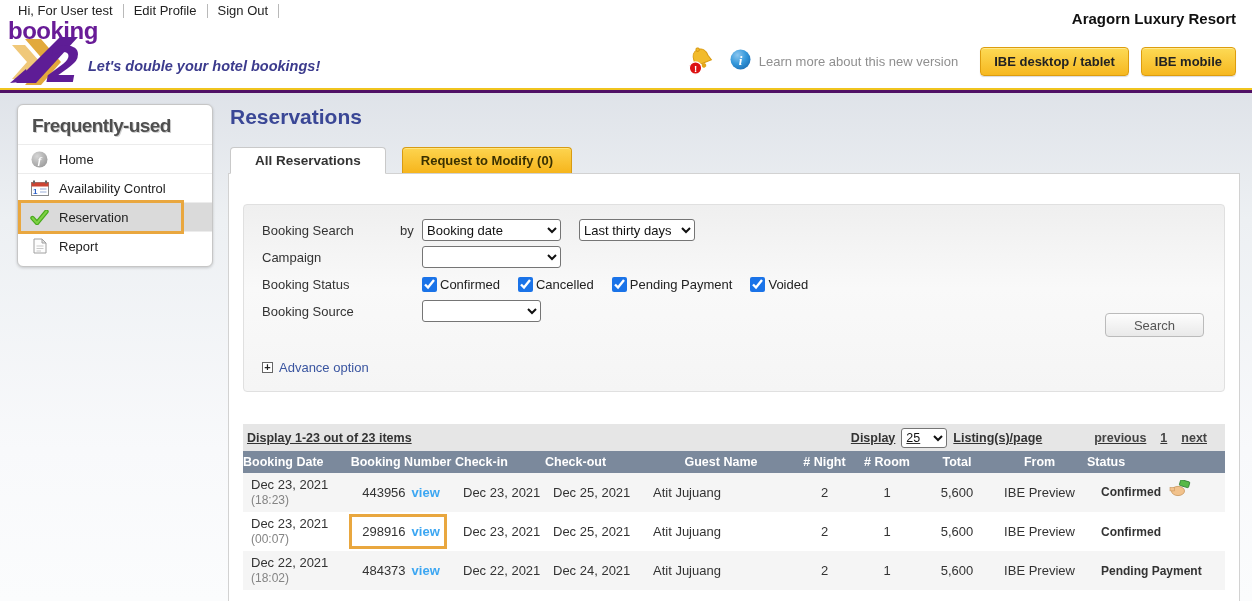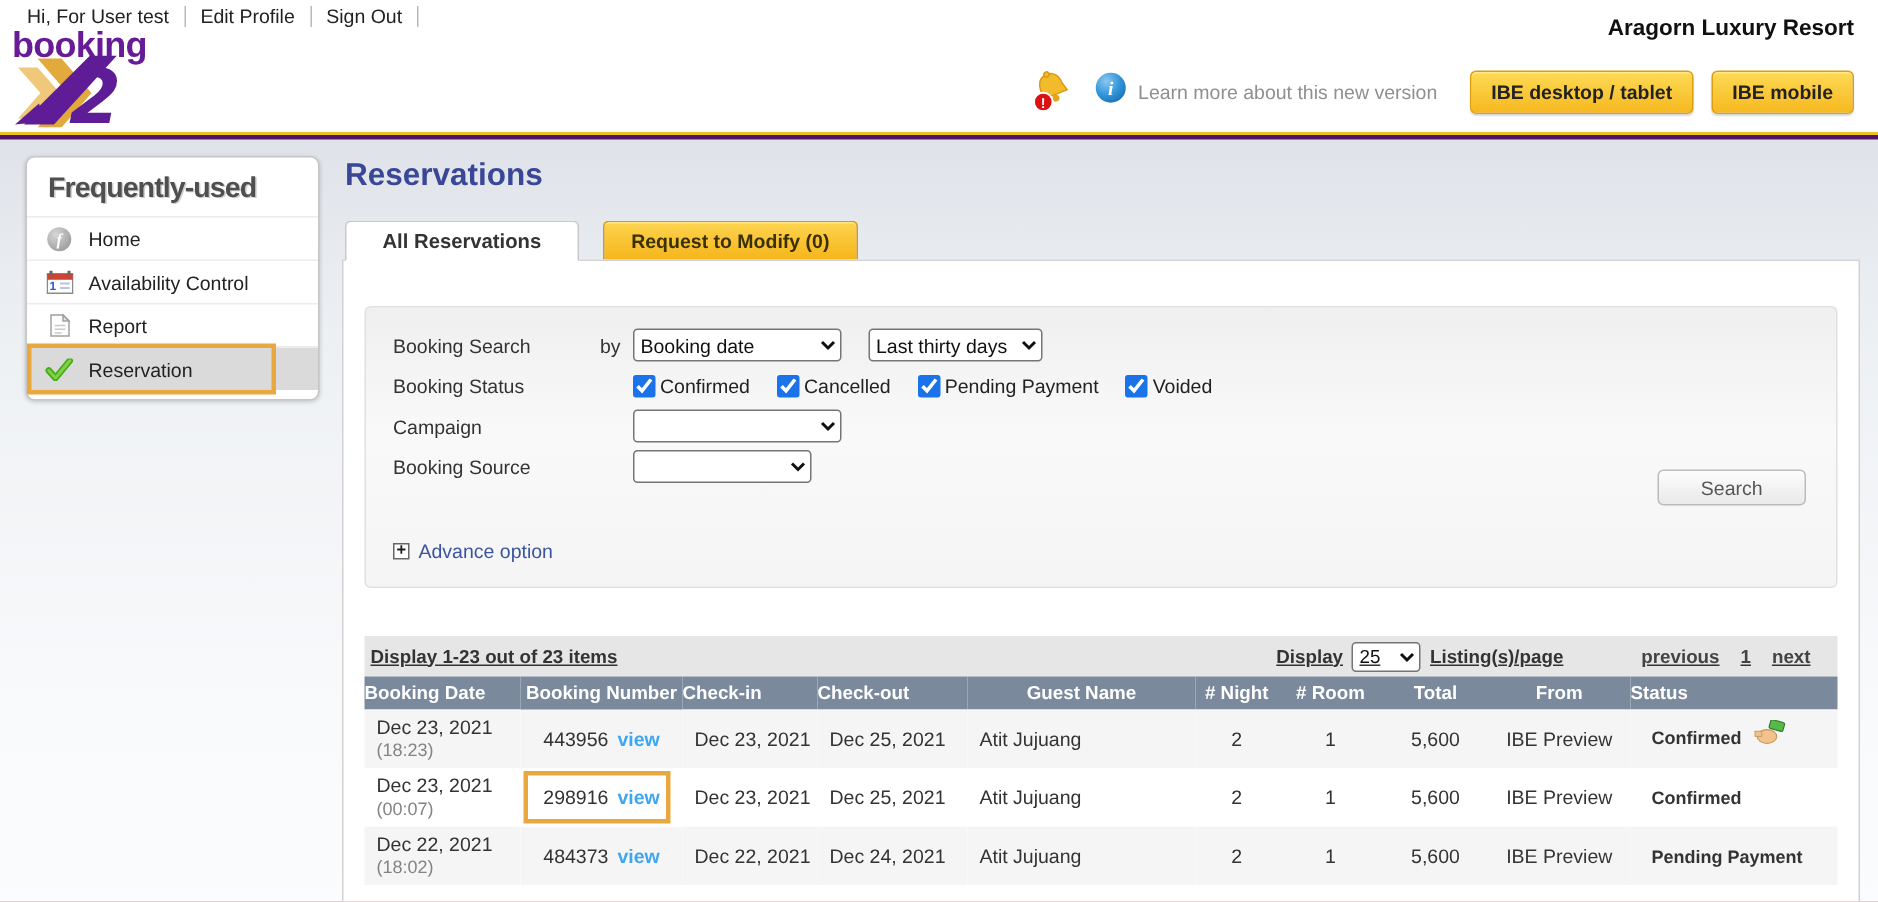--- a/index.html
+++ b/index.html
@@ -119,20 +119,21 @@
     <div class="logo-text">booking</div>
     <div class="logo-mark">
       <svg width="82" height="48" viewBox="0 0 82 48">
         <polygon points="2,8 15,8 30,25 15,42 2,42 17,25" fill="#f0c879"></polygon>
         <polygon points="15,2 31,2 51,25 31,48 15,48 35,25" fill="#e2a93c"></polygon>
         <polygon points="50,0 68,0 26,46 6,46 16,34" fill="#5e1d96"></polygon>
         <polygon points="0,46 16,32 20,44" fill="#5e1d96"></polygon>
         <text x="36" y="45" font-size="50" font-weight="bold" font-style="italic" fill="#5e1d96" font-family="'DejaVu Sans', sans-serif">2</text>
       </svg>
     </div>
+    <div class="tagline">Let's double your hotel bookings!</div>
 
     <div class="header-right">
       <span class="bell-wrap">
         <svg width="32" height="30" viewBox="0 0 32 30">
           <g transform="rotate(-22 15 12)">
             <path d="M15 3 C20 3 22.5 7 22.5 12 L24 17.5 L6 17.5 L7.5 12 C7.5 7 10 3 15 3 Z" fill="#f2bb2c" stroke="#d99a10" stroke-width="1"></path>
             <circle cx="15" cy="3" r="1.7" fill="#f2bb2c" stroke="#d99a10"></circle>
             <circle cx="15" cy="20" r="2.3" fill="#e3a619"></circle>
           </g>
           <circle cx="9.5" cy="22" r="6.2" fill="#dd1111" stroke="#ffffff" stroke-width="1.3"></circle>
@@ -189,43 +190,43 @@
             <rect x="2" y="0.5" width="2" height="3" fill="#666"></rect>
               <rect x="14" y="0.5" width="2" height="3" fill="#666"></rect>
             <text x="2" y="13.5" font-size="8" font-weight="bold" fill="#2b5fc7" font-family="'Liberation Sans', sans-serif">1</text>
             <line x1="9" y1="9" x2="15.5" y2="9" stroke="#b7c4e2" stroke-width="1.4"></line>
             <line x1="9" y1="12" x2="15.5" y2="12" stroke="#b7c4e2" stroke-width="1.4"></line>
           </svg>
         </span>
         <span>Availability Control</span>
       </div>
 
+      <div class="sidebar-item active">
+        <span class="annotation-box"></span>
+        <span class="icon">
+          <svg width="19" height="15" viewBox="0 0 19 15">
+            <path d="M2.5 8 L7 13 L16.5 1.5" stroke="#49aa1c" stroke-width="4.4" fill="none" stroke-linecap="round" stroke-linejoin="round"></path>
+            <path d="M2.5 8 L7 13 L16.5 1.5" stroke="#7ed145" stroke-width="2" fill="none" stroke-linecap="round" stroke-linejoin="round"></path>
+          </svg>
+        </span>
+        <span>Reservation</span>
+      </div>
+
       <div class="sidebar-item">
         <span class="icon">
           <svg width="14" height="16" viewBox="0 0 14 16">
             <path d="M1 1 h8 l4 4 v10 h-12 z" fill="#fdfdfd" stroke="#a0a0a0"></path>
             <path d="M9 1 l4 4 h-4 z" fill="#e3e3e3" stroke="#a0a0a0"></path>
             <line x1="3.5" y1="8" x2="10.5" y2="8" stroke="#c9c9c9"></line>
             <line x1="3.5" y1="10.5" x2="10.5" y2="10.5" stroke="#c9c9c9"></line>
             <line x1="3.5" y1="13" x2="8" y2="13" stroke="#c9c9c9"></line>
           </svg>
         </span>
         <span>Report</span>
       </div>
-
-      <div class="sidebar-item active">
-        <span class="annotation-box"></span>
-        <span class="icon">
-          <svg width="19" height="15" viewBox="0 0 19 15">
-            <path d="M2.5 8 L7 13 L16.5 1.5" stroke="#49aa1c" stroke-width="4.4" fill="none" stroke-linecap="round" stroke-linejoin="round"></path>
-            <path d="M2.5 8 L7 13 L16.5 1.5" stroke="#7ed145" stroke-width="2" fill="none" stroke-linecap="round" stroke-linejoin="round"></path>
-          </svg>
-        </span>
-        <span>Reservation</span>
-      </div>
     </div>
 
     <div class="main">
       <div class="page-title">Reservations</div>
 
       <div class="tabs">
         <div class="tab tab-active">All Reservations</div>
         <div class="tab tab-yellow">Request to Modify (0)</div>
       </div>
 
@@ -237,46 +238,46 @@
             <span class="by-cell">by</span>
             <select class="sel-searchby">
               <option>Booking date</option>
             </select>
             <select class="sel-range">
               <option>Last thirty days</option>
             </select>
           </div>
 
           <div class="form-row">
+            <span class="form-label">Campaign</span>
+            <span class="by-cell"></span>
+            <select class="sel-campaign">
+              <option></option>
+            </select>
+          </div>
+
+          <div class="form-row">
             <span class="form-label">Booking Status</span>
             <span class="by-cell"></span>
             <span class="cb-group">
               <input type="checkbox" checked="checked" style="">
               <span>Confirmed</span>
             </span>
             <span class="cb-group">
               <input type="checkbox" checked="checked" style="">
               <span>Cancelled</span>
             </span>
             <span class="cb-group">
               <input type="checkbox" checked="checked" style="">
               <span>Pending Payment</span>
             </span>
             <span class="cb-group">
               <input type="checkbox" checked="checked" style="">
               <span>Voided</span>
             </span>
-          </div>
-
-          <div class="form-row">
-            <span class="form-label">Campaign</span>
-            <span class="by-cell"></span>
-            <select class="sel-campaign">
-              <option></option>
-            </select>
           </div>
 
           <div class="form-row">
             <span class="form-label">Booking Source</span>
             <span class="by-cell"></span>
             <select class="sel-source">
               <option></option>
             </select>
           </div>
 

